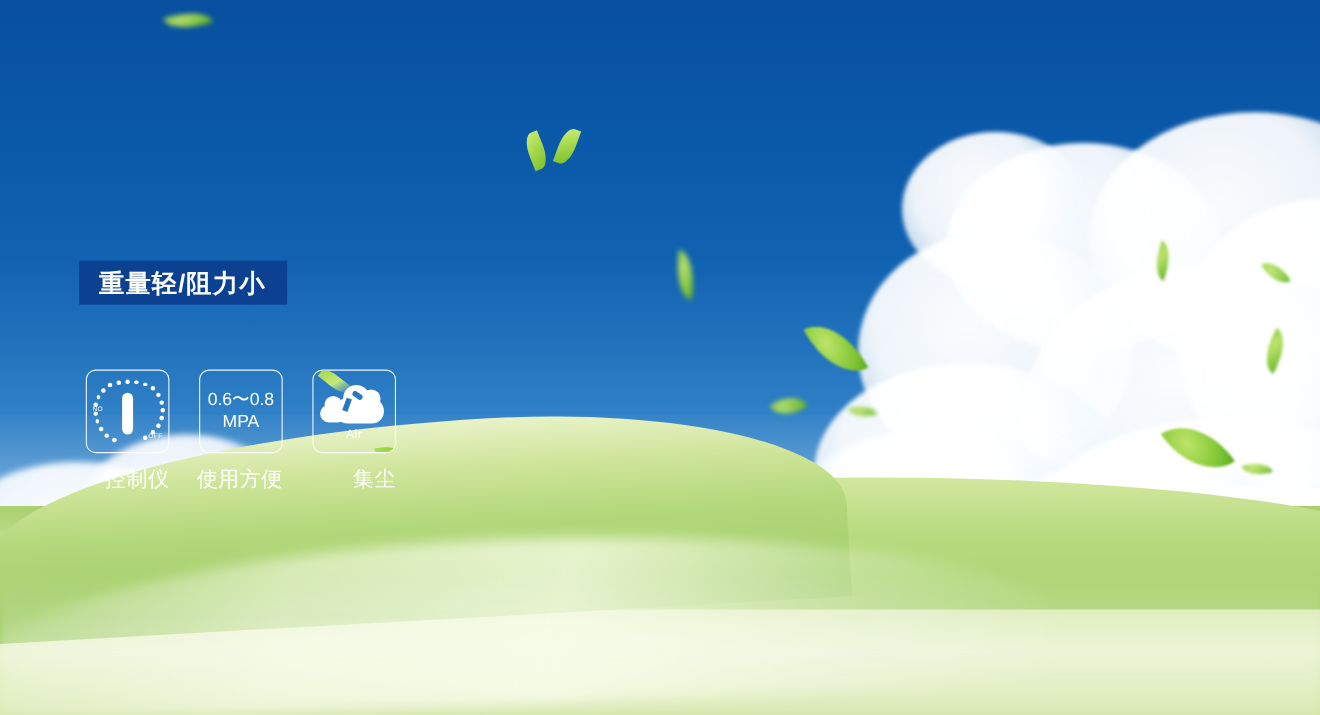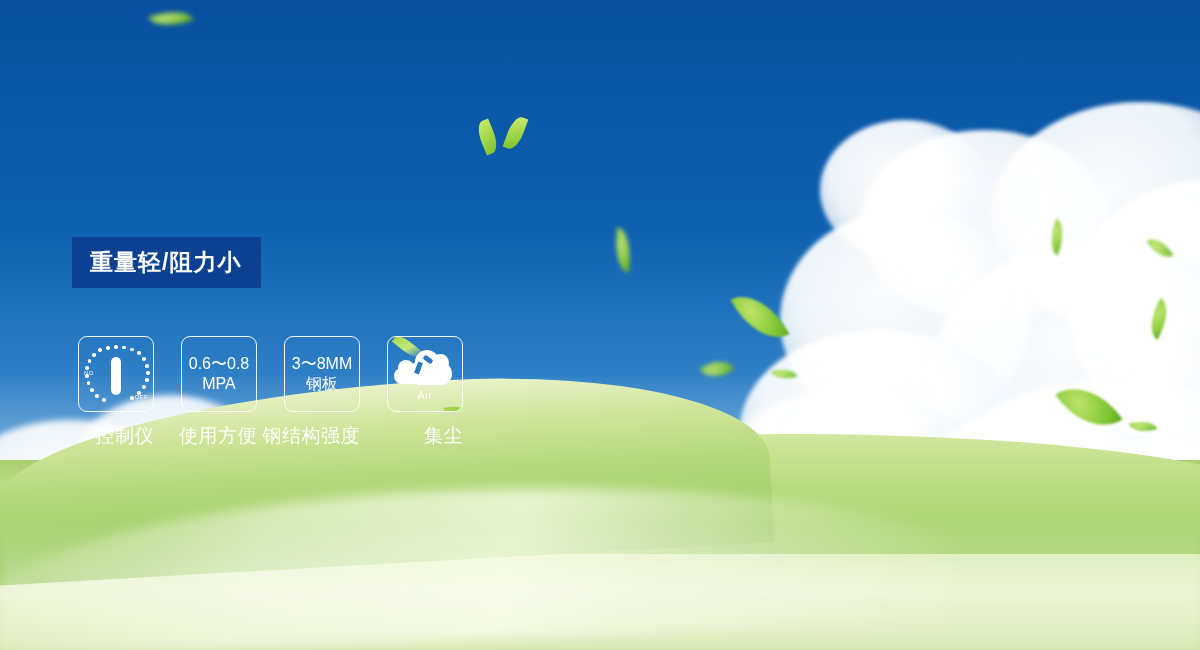--- a/index.html
+++ b/index.html
@@ -169,21 +169,21 @@
     position:absolute; width:15px; height:34px;
     background:linear-gradient(150deg,#d2ee7e 0%,#a7da4e 45%,#76bd2a 100%);
     border-radius:60% 0 60% 0;
   }
   .sprout .lf.left  { left:2px;  top:8px;  transform:rotate(-22deg); }
   .sprout .lf.right { left:30px; top:4px;  transform:rotate(20deg); }
 
   
   .subbar {
     position:absolute; left:72px; top:237px;
-    height:51px;
+    height:40px;
     display:flex;
     align-items:stretch;
   }
   .sub-dark {
     background:#0c4090;
     color:#ffffff;
     display:flex; align-items:center;
     padding:0 20px 0 18px;
     font-size:23px; letter-spacing:1px;
     font-weight:700;
@@ -436,29 +436,20 @@
         <div class="fbox">
           <div class="ftext">
             <div>0.6〜0.8</div>
             <div>MPA</div>
           </div>
         </div>
         <div class="flabel">使用方便</div>
       </div>
 
 
-      <div class="feature">
-        <div class="fbox">
-          <div class="ftext">
-            <div>3〜8MM</div>
-            <div>钢板</div>
-          </div>
-        </div>
-        <div class="flabel">钢结构强度</div>
-      </div>
 
       <div class="feature">
         <div class="fbox">
           <div class="airicon">
             <div class="streak"></div>
             <div class="csml"></div>
             <div class="cbig"></div>
             <div class="gap1"></div>
             <div class="gap2"></div>
             <span class="air-word">Air</span>

